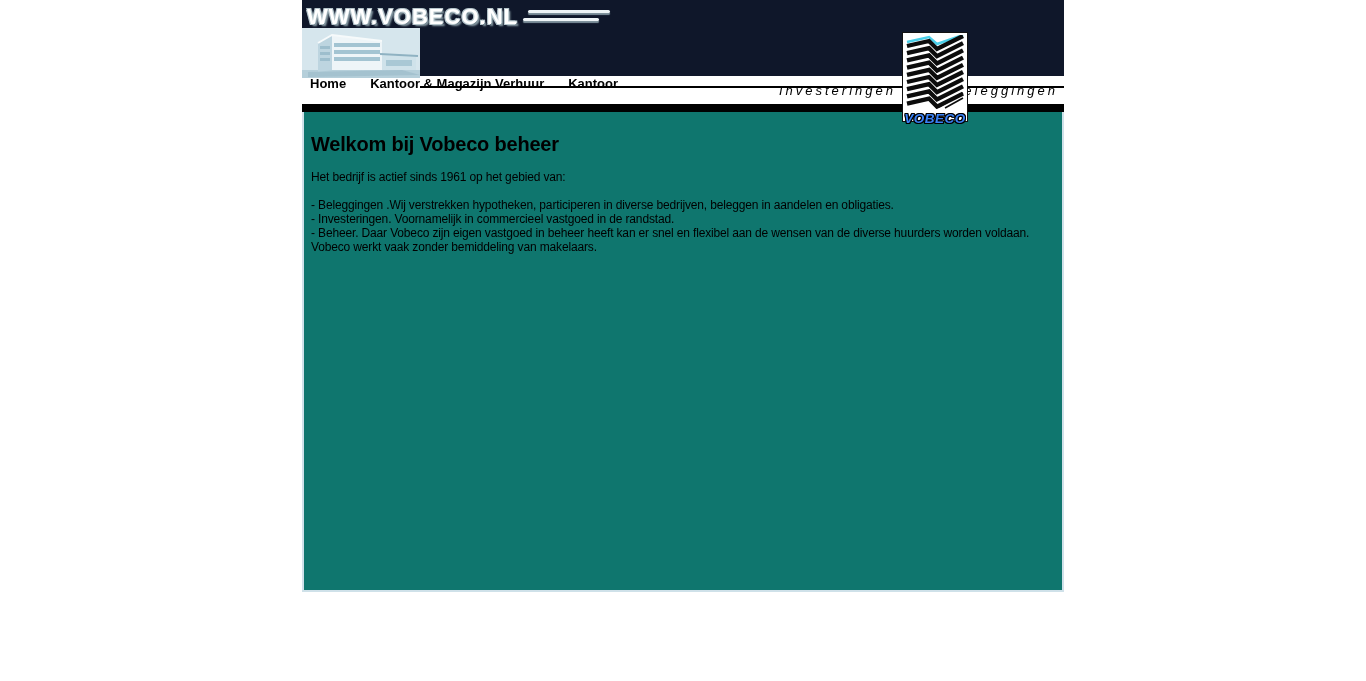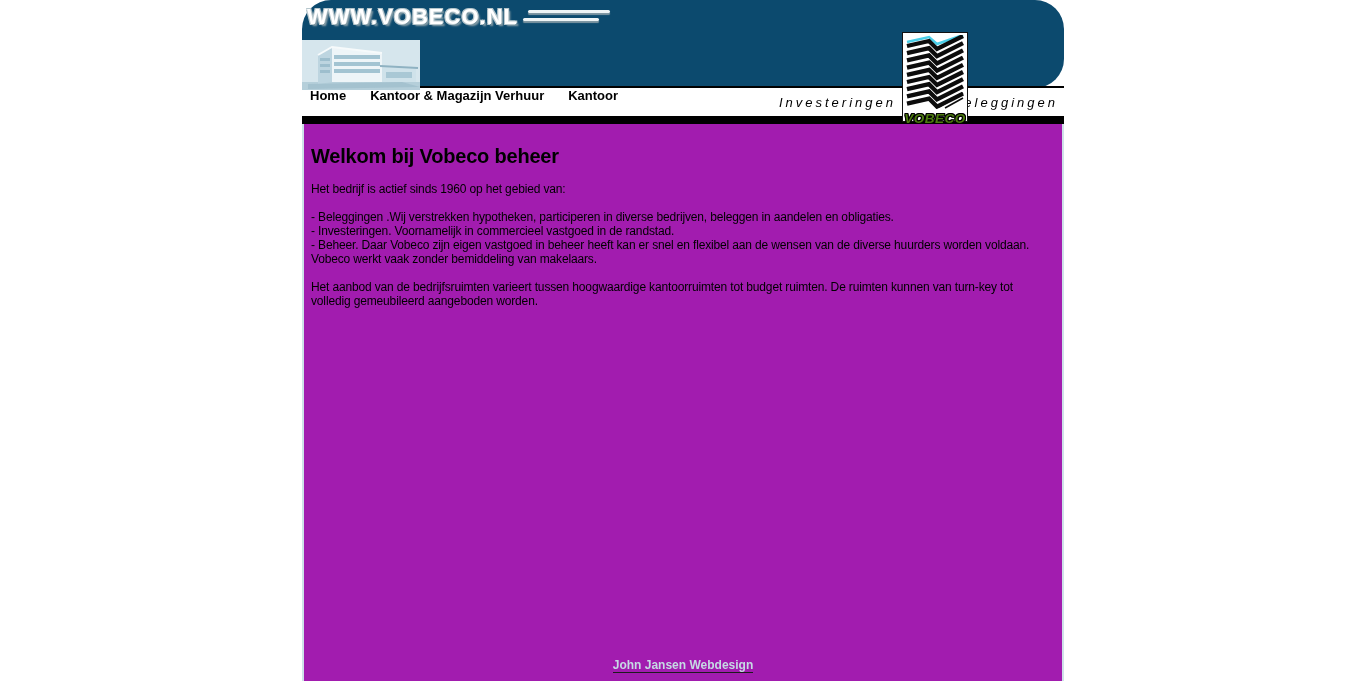--- a/index.html
+++ b/index.html
@@ -10,23 +10,22 @@
     width: 1366px; height: 681px;
   }
   .container {
     position: relative;
     width: 762px;
     margin: 0 auto;
   }
   
   .header {
     position: relative;
-    height: 88px;
-    background: #0c4a6e;
-    border-radius: 29px;
+    height: 76px;
+    background: #0f172a;
   }
   .site-title {
     position: absolute;
     left: 5px; top: 4px;
     font-size: 22px;
     font-weight: bold;
     letter-spacing: 1px;
     color: #ffffff;
     white-space: nowrap;
     text-shadow:
@@ -102,32 +101,32 @@
   }
   .logo-box svg { position: absolute; left: 2px; top: 2px; }
   .logo-text {
     position: absolute;
     left: 0; right: 0; bottom: -5px;
     text-align: center;
     font-size: 13.5px;
     font-weight: bold;
     font-style: italic;
     letter-spacing: 0.5px;
-    color: #4d7c0f;
+    color: #3b82f6;
     text-shadow:
       -1px -1px 0 #000, 1px -1px 0 #000,
       -1px  1px 0 #000, 1px  1px 0 #000,
       -1px  0   0 #000, 1px  0   0 #000,
        0   -1px 0 #000, 0    1px 0 #000;
   }
   
   .content {
     position: relative;
-    height: 560px;
-    background: #a21caf;
+    height: 480px;
+    background: #0f766e;
     border-left: 2px solid #cfe1e9;
     border-right: 2px solid #cfe1e9;
     border-bottom: 2px solid #cfe1e9;
     padding: 0 8px 0 7px;
   }
   .content h1 {
     font-size: 20px;
     font-weight: bold;
     letter-spacing: -0.2px;
     color: #000000;
@@ -212,23 +211,19 @@
       <path d="M2,61.4 L24,56.4 L32,64.4 L58,51.4" stroke="#0c0c0c" stroke-width="4.3" fill="none"></path>
       <path d="M2,68.6 L24,63.6 L32,71.6 L58,58.6" stroke="#0c0c0c" stroke-width="4.3" fill="none"></path>
       <path d="M34,72 L58,58" stroke="#0c0c0c" stroke-width="1.6" fill="none"></path>
       <path d="M40,73 L58,63" stroke="#0c0c0c" stroke-width="1.6" fill="none"></path>
     </svg>
     <div class="logo-text">VOBECO</div>
   </div>
 
   <div class="content">
     <h1>Welkom bij Vobeco beheer</h1>
-    <p>Het bedrijf is actief sinds 1960 op het gebied van:</p>
+    <p>Het bedrijf is actief sinds 1961 op het gebied van:</p>
     <p class="pre">- Beleggingen .Wij verstrekken hypotheken, participeren in diverse bedrijven, beleggen in aandelen en obligaties.
 - Investeringen. Voornamelijk in commercieel vastgoed in de randstad.
 - Beheer. Daar Vobeco zijn eigen vastgoed in beheer heeft kan er snel en flexibel aan de wensen van de diverse huurders worden voldaan. Vobeco werkt vaak zonder bemiddeling van makelaars.</p>
-    <p>Het aanbod van de bedrijfsruimten varieert tussen hoogwaardige kantoorruimten tot budget ruimten. De ruimten kunnen van turn-key tot volledig gemeubileerd aangeboden worden.</p>
-    <div class="footer">
-      <a class="credit">John Jansen Webdesign</a>
-    </div>
   </div>
 
 </div>
 
 </body></html>

